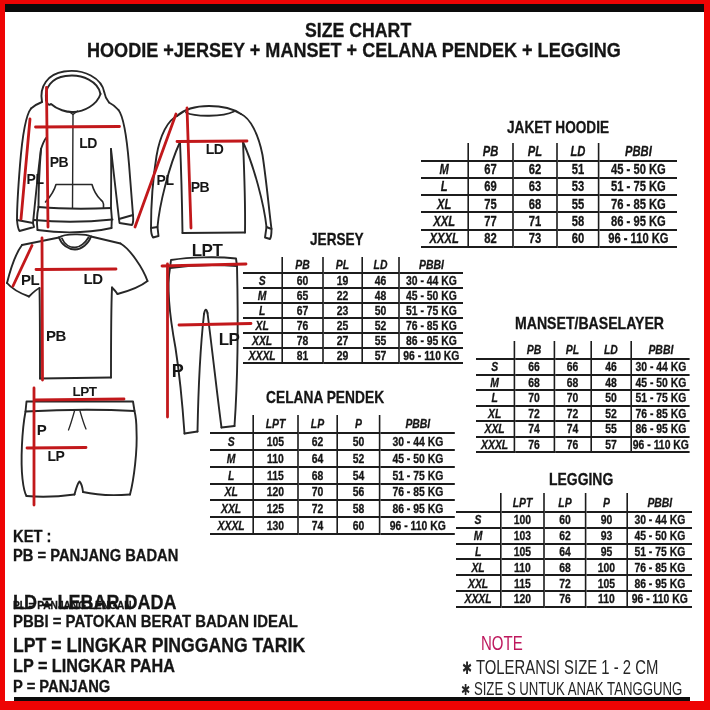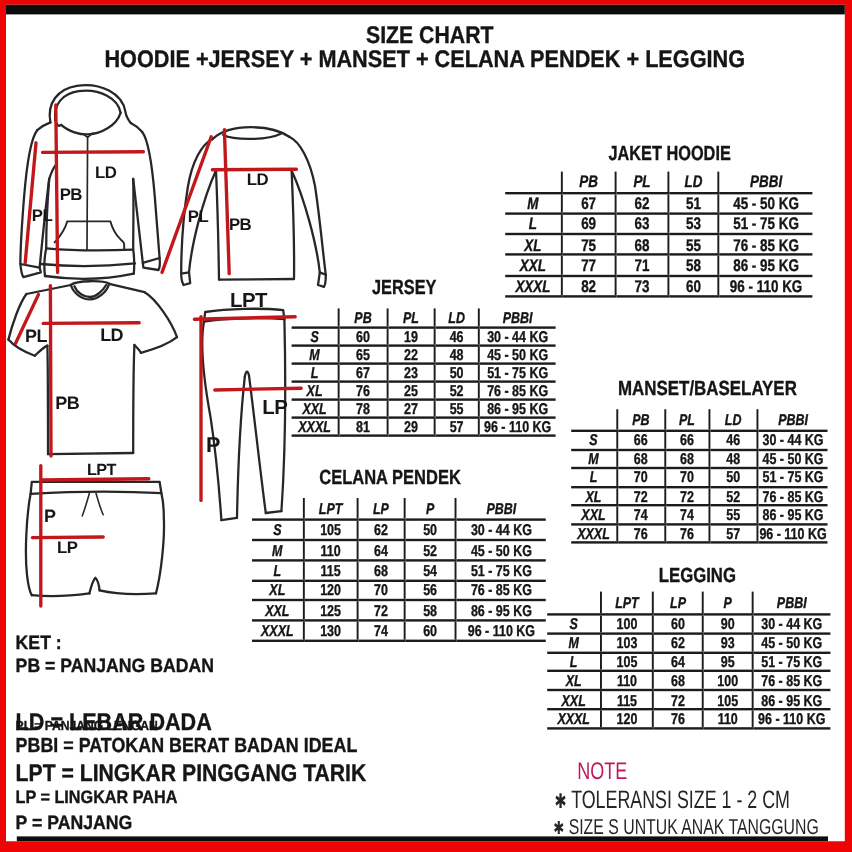--- a/index.html
+++ b/index.html
@@ -330,21 +330,21 @@
 </tbody>
     </table>
   </div>
 
 <div class="abs ttl" style="left:13px;top:529px;font-size:16px"><span class="cx" style="transform:scaleX(0.92)">KET :</span></div>
 <div class="abs ttl" style="left:13px;top:548px;font-size:16px"><span class="cx" style="transform:scaleX(0.92)">PB = PANJANG BADAN</span></div>
 <div class="abs ttl" style="left:13px;top:600px;font-size:11px"><span class="cx" style="transform:scaleX(0.92)">PL = PANJANG LENGAN</span></div>
 <div class="abs ttl" style="left:13px;top:592px;font-size:20px"><span class="cx" style="transform:scaleX(0.9)">LD = LEBAR DADA</span></div>
 <div class="abs ttl" style="left:13px;top:613px;font-size:17px"><span class="cx" style="transform:scaleX(0.876)">PBBI = PATOKAN BERAT BADAN IDEAL</span></div>
 <div class="abs ttl" style="left:13px;top:635px;font-size:20px"><span class="cx" style="transform:scaleX(0.882)">LPT = LINGKAR PINGGANG TARIK</span></div>
-<div class="abs ttl" style="left:13px;top:657px;font-size:15px"><span class="cx" style="transform:scaleX(0.9)">LP = LINGKAR PAHA</span></div>
+<div class="abs ttl" style="left:13px;top:657px;font-size:18px"><span class="cx" style="transform:scaleX(0.9)">LP = LINGKAR PAHA</span></div>
 <div class="abs ttl" style="left:13px;top:679px;font-size:16px"><span class="cx" style="transform:scaleX(0.92)">P = PANJANG</span></div>
 
 <div class="abs" style="left:481px;top:633px;font-size:20px;white-space:nowrap;line-height:1;color:#be185d"><span class="cx" id="n1" style="transform:scaleX(0.75)">NOTE</span></div>
 <div class="abs" style="left:462px;top:656px;font-size:21px;white-space:nowrap;line-height:1;color:#262626"><span class="cx" id="n2" style="transform:scaleX(0.708)"><span style="font-size:17px">✱</span> TOLERANSI SIZE 1 - 2 CM</span></div>
 <div class="abs" style="left:461px;top:680px;font-size:18px;white-space:nowrap;line-height:1;color:#262626"><span class="cx" id="n3" style="transform:scaleX(0.733)"><span style="font-size:15px">✱</span> SIZE S UNTUK ANAK TANGGUNG</span></div>
 
 <svg class="abs" style="left:0;top:0" width="710" height="710" viewBox="0 0 710 710" fill="none" stroke-linecap="round" stroke-linejoin="round">
 
 <g stroke="#272727" stroke-width="1.9">
 

